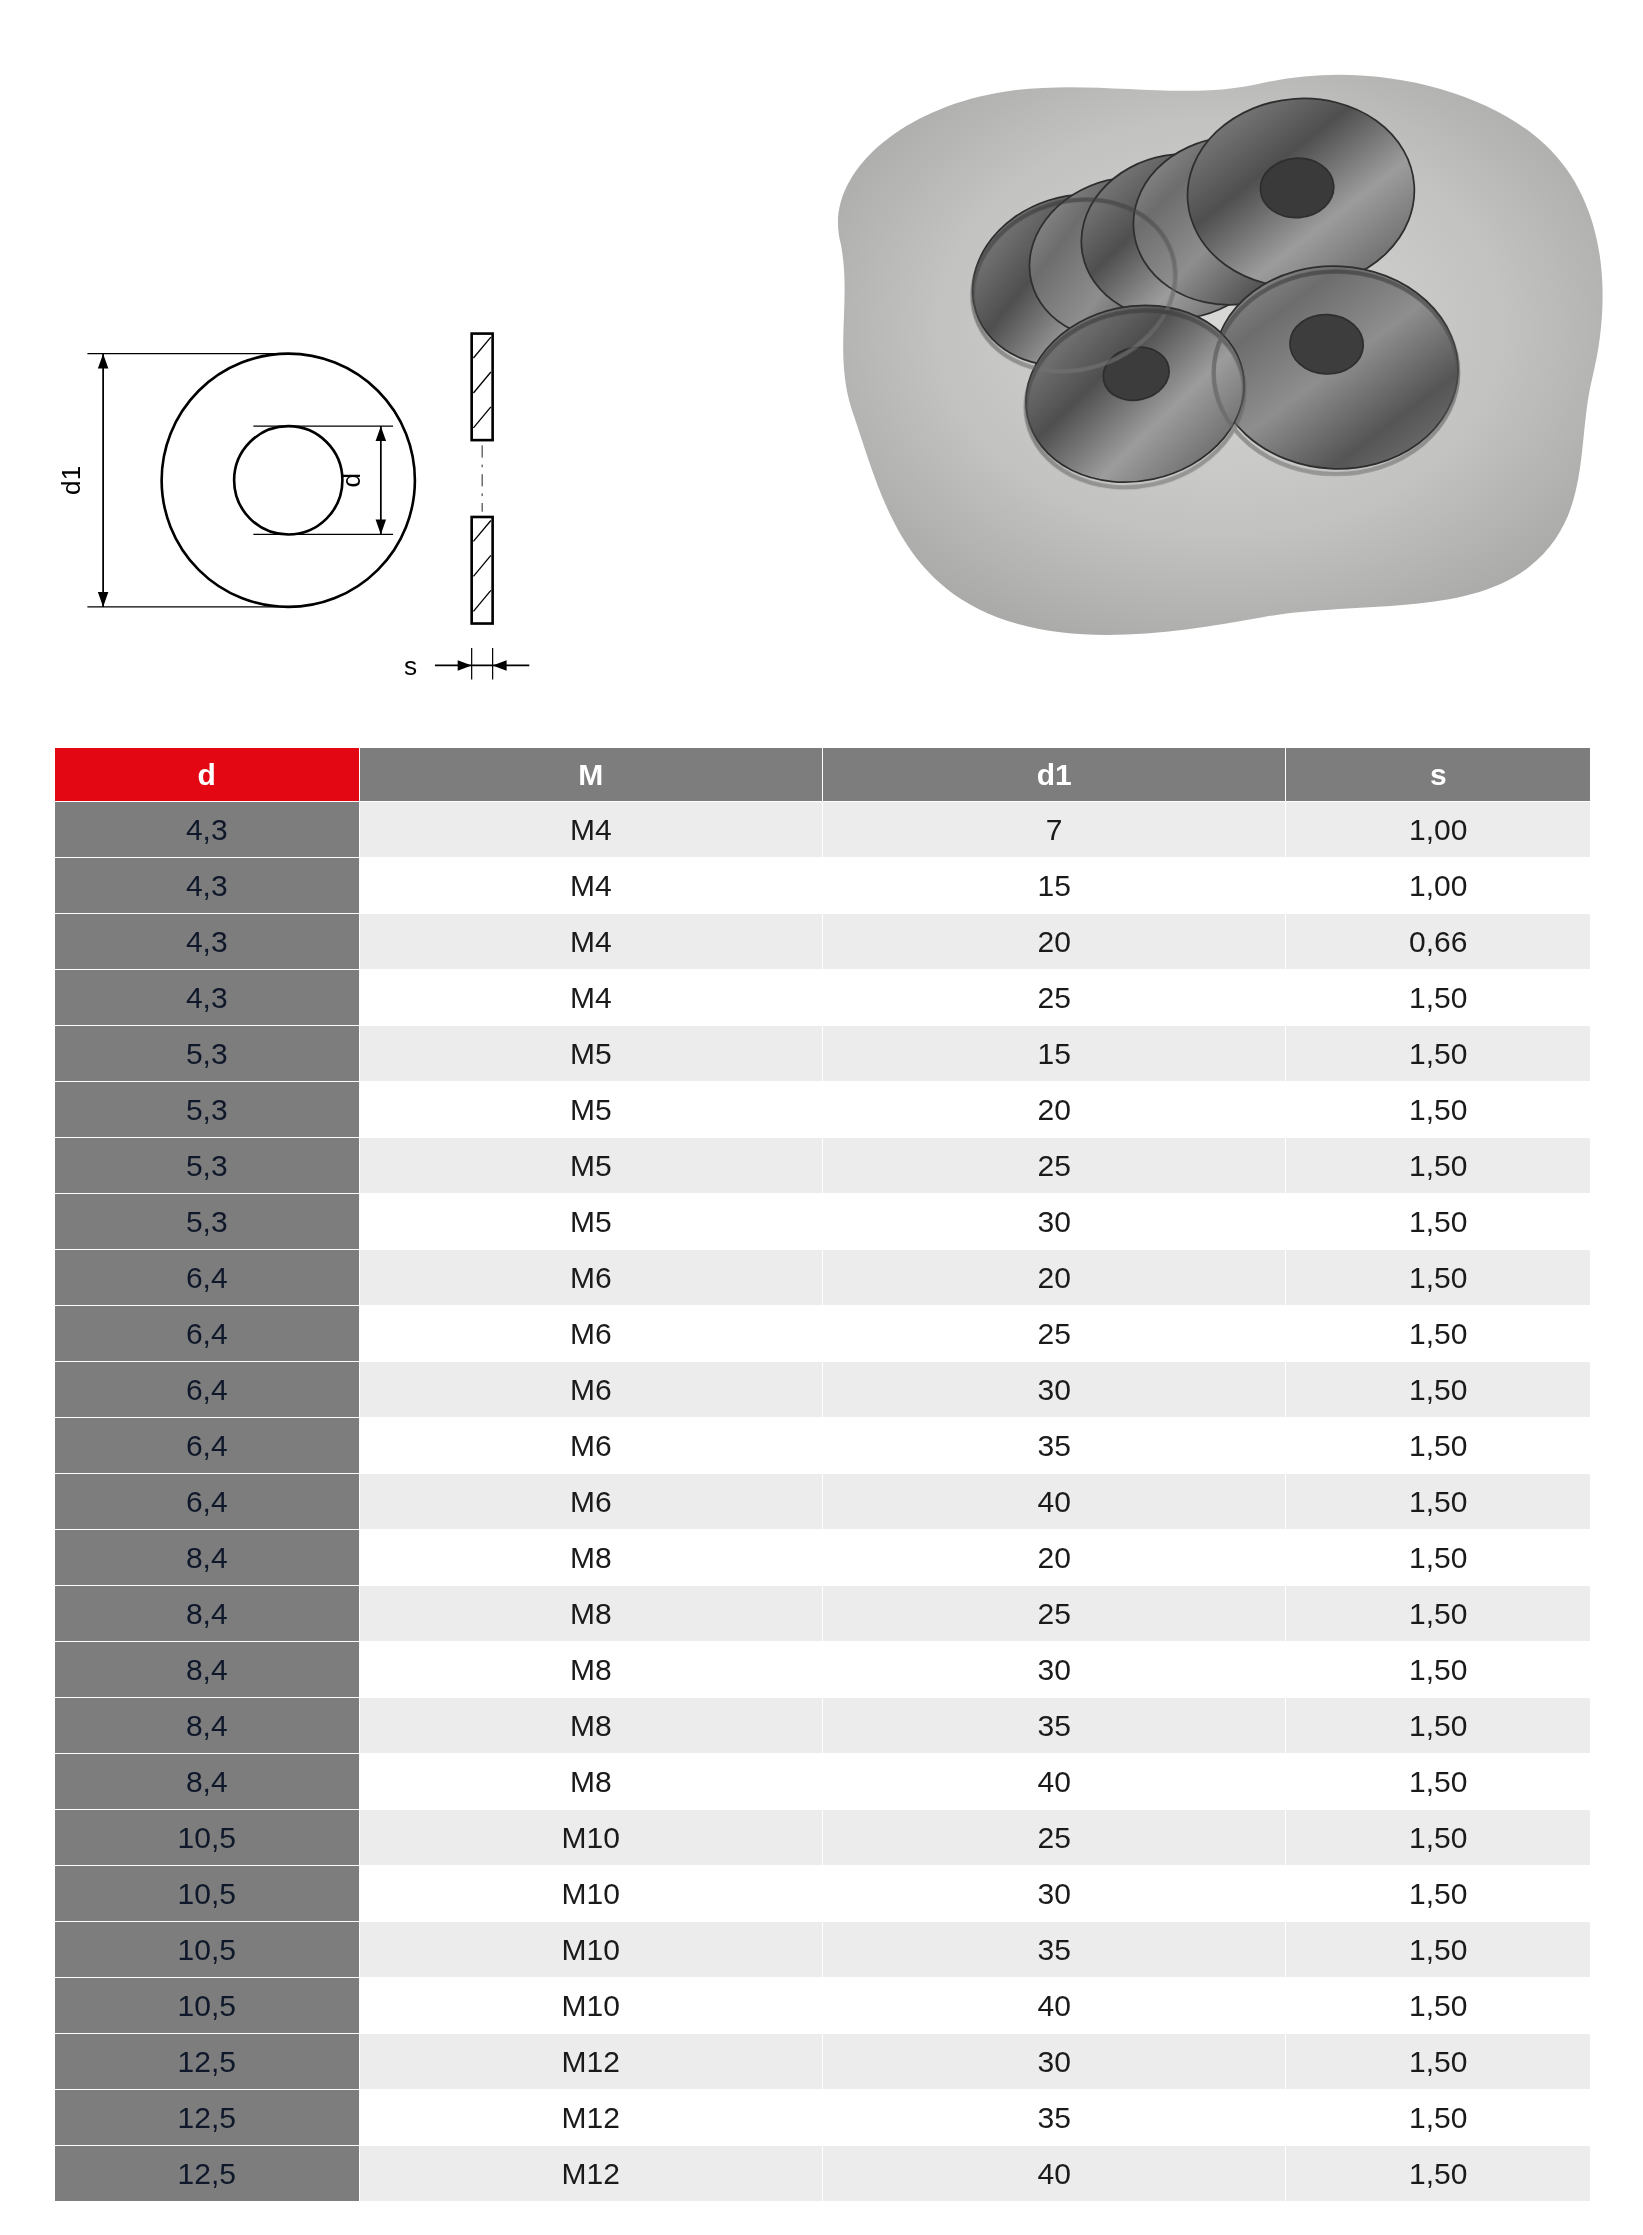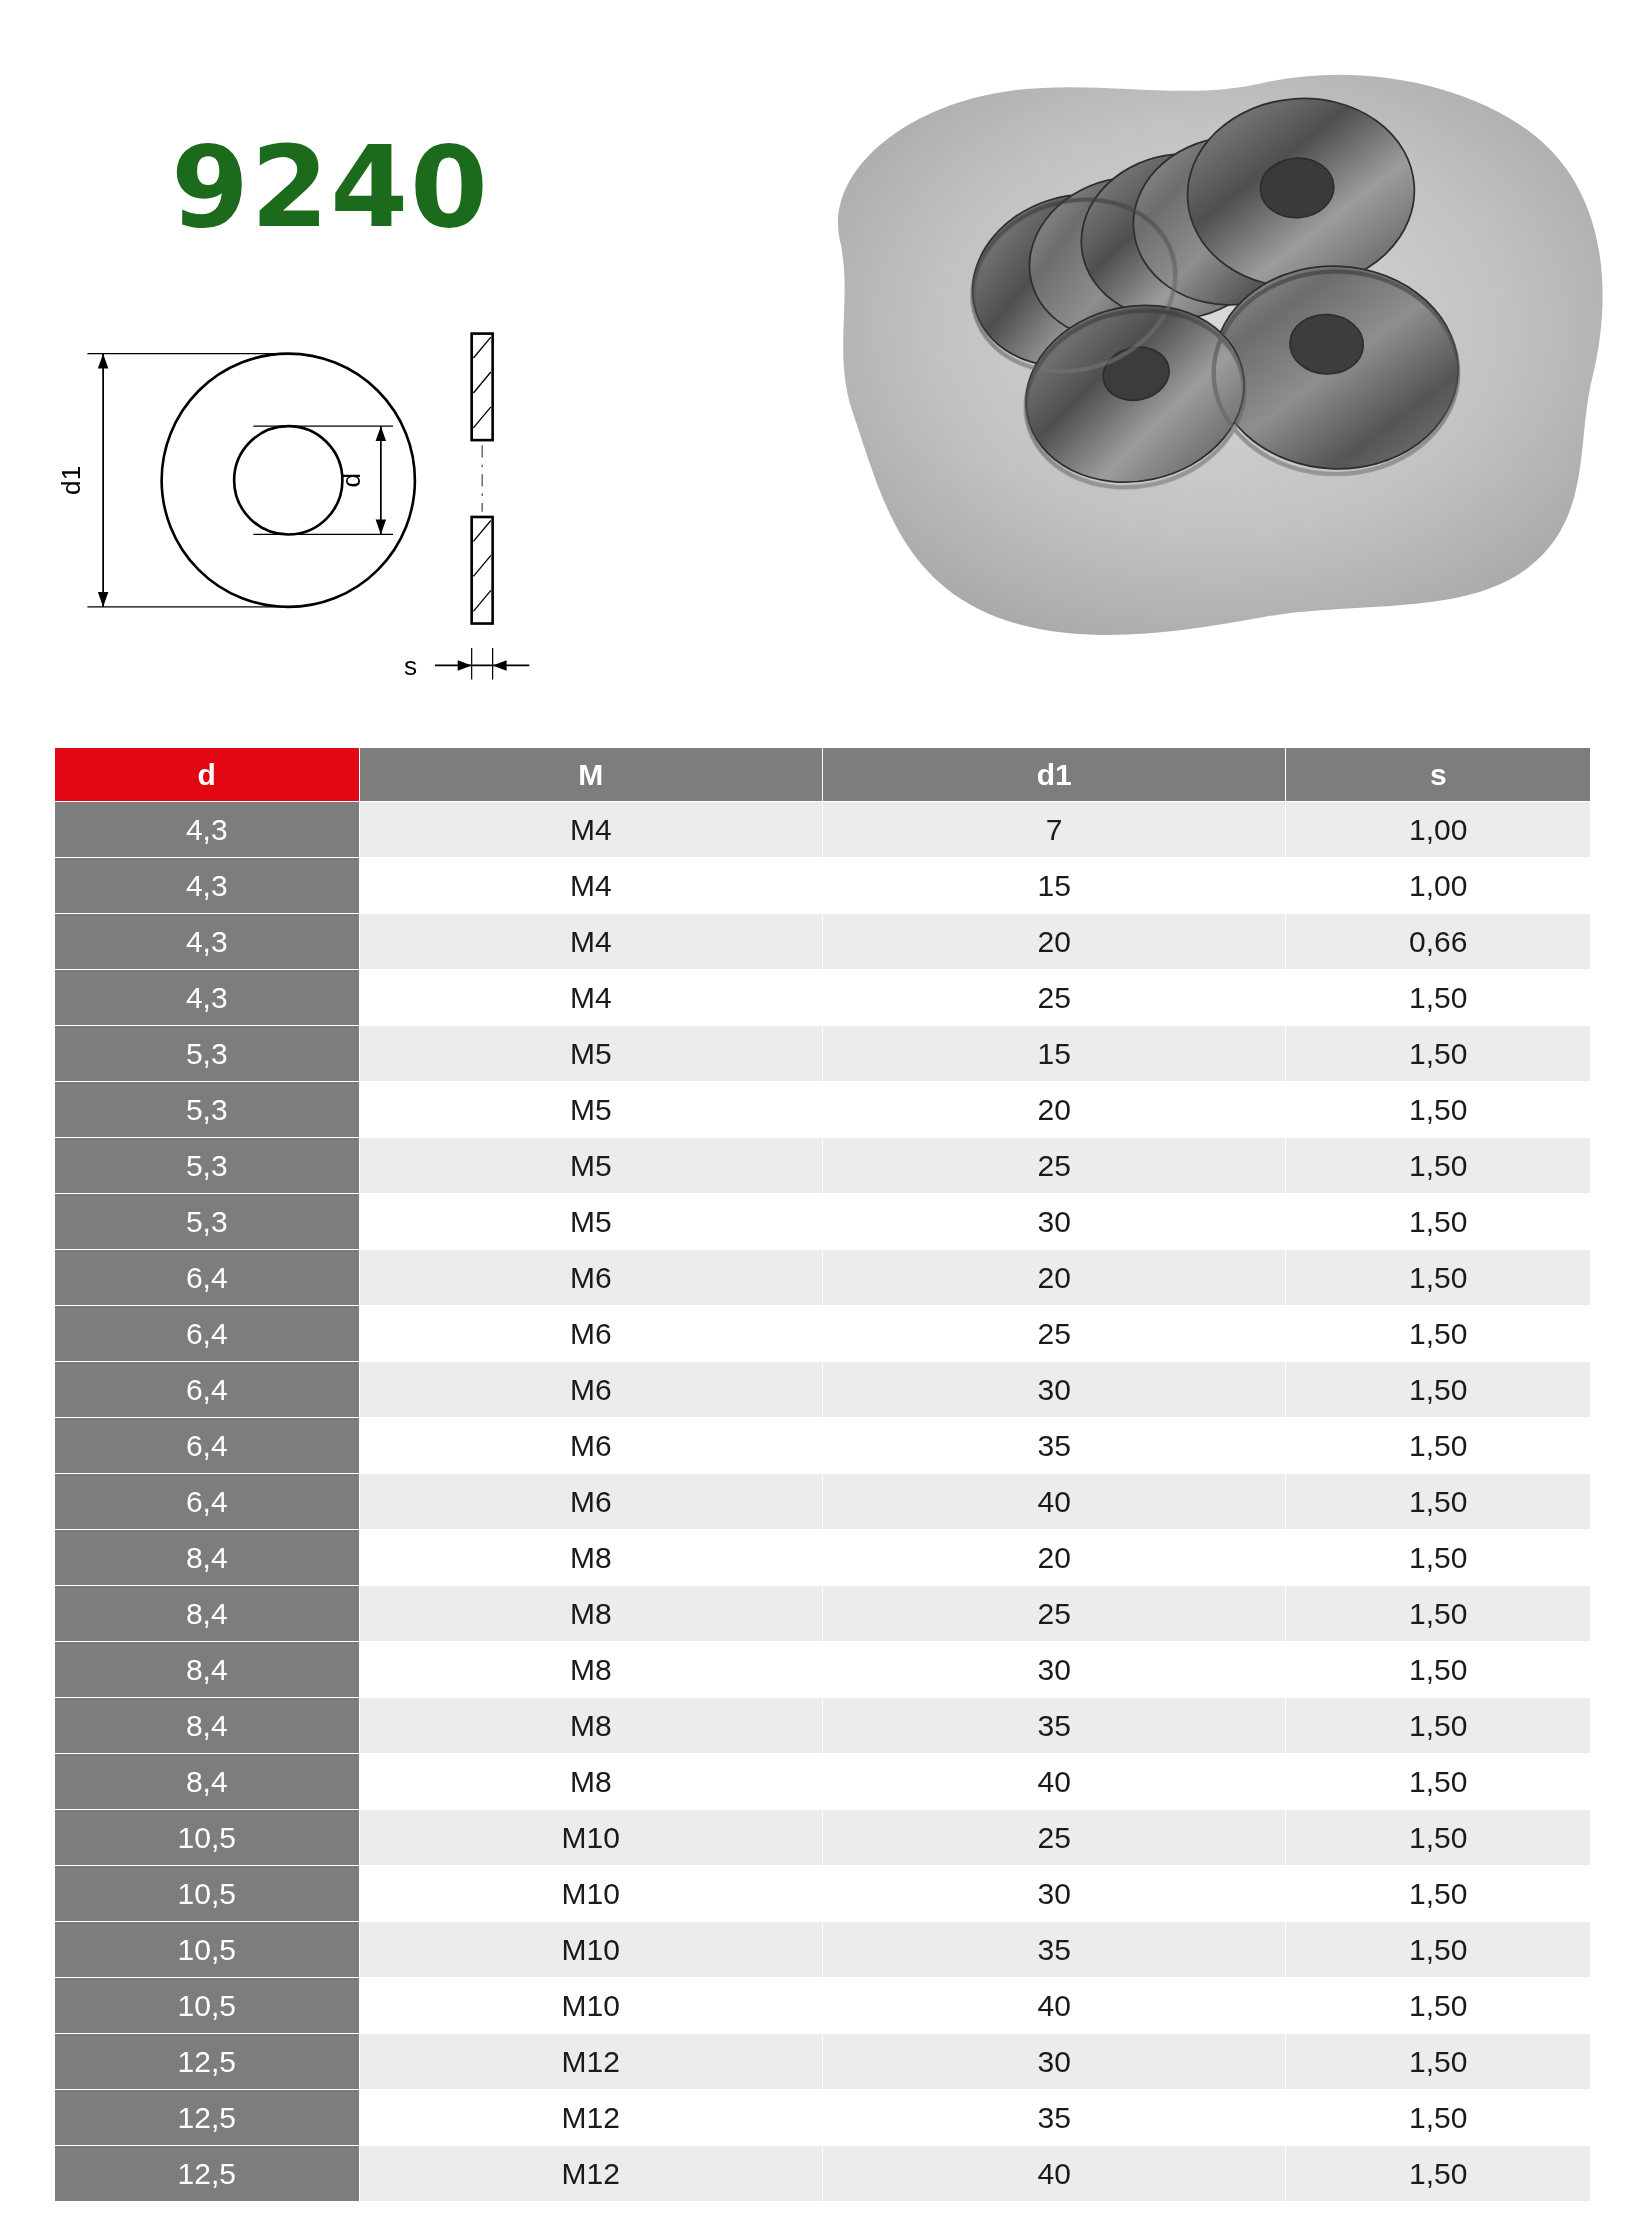--- a/index.html
+++ b/index.html
@@ -77,21 +77,21 @@
     color: #ffffff;
     font-weight: bold;
     background: #7d7d7d;
     height: 54px;
   }
   table.spec thead th.first {
     background: #e30613;
   }
   table.spec td.col-d {
     background: #7d7d7d;
-    color: #ffffff;
+    color: #0f172a;
   }
   table.spec tbody tr.odd td.data { background: #ececec; }
   table.spec tbody tr.even td.data { background: #ffffff; }
   table.spec td.data { color: #1a1a1a; }
 
   .col1 { width: 11.5%; }
   .col2 { width: 17.5%; }
   .col3 { width: 17.5%; }
   .col4 { width: 11.5%; }
 
@@ -101,21 +101,20 @@
     fill: #000;
   }
 </style>
 </head>
 <body>
 
 <div class="page">
 
   <div class="top">
 
-    <div class="std-number">9240</div>
 
     <div class="drawing">
       <svg width="786" height="367" viewBox="0 0 900 420">
 
         <circle cx="290" cy="180" r="145" fill="none" stroke="#000" stroke-width="3"></circle>
         <circle cx="290" cy="180" r="62" fill="none" stroke="#000" stroke-width="3"></circle>
 
         <line x1="78" y1="35" x2="78" y2="325" stroke="#000" stroke-width="2"></line>
         <polygon points="78,35 72,52 84,52" fill="#000"></polygon>
         <polygon points="78,325 72,308 84,308" fill="#000"></polygon>

